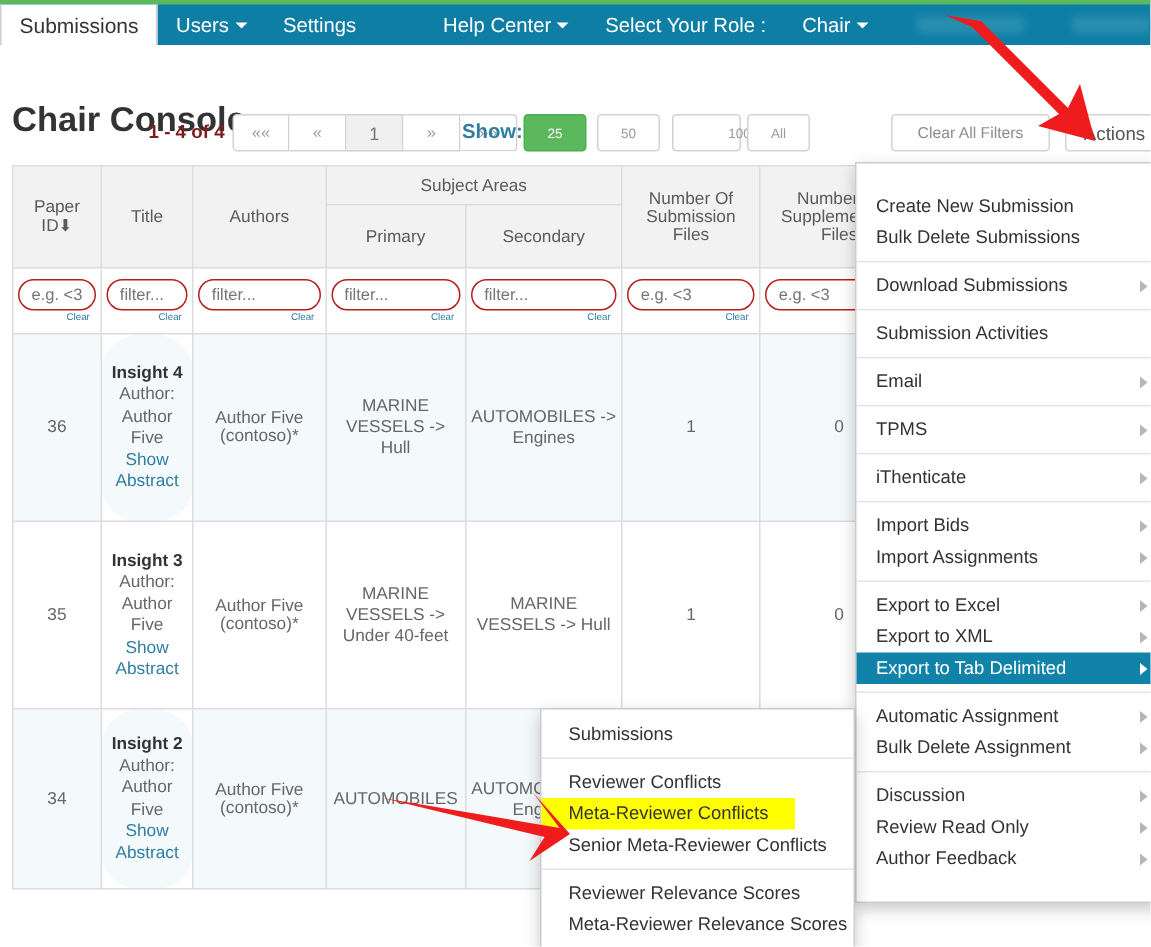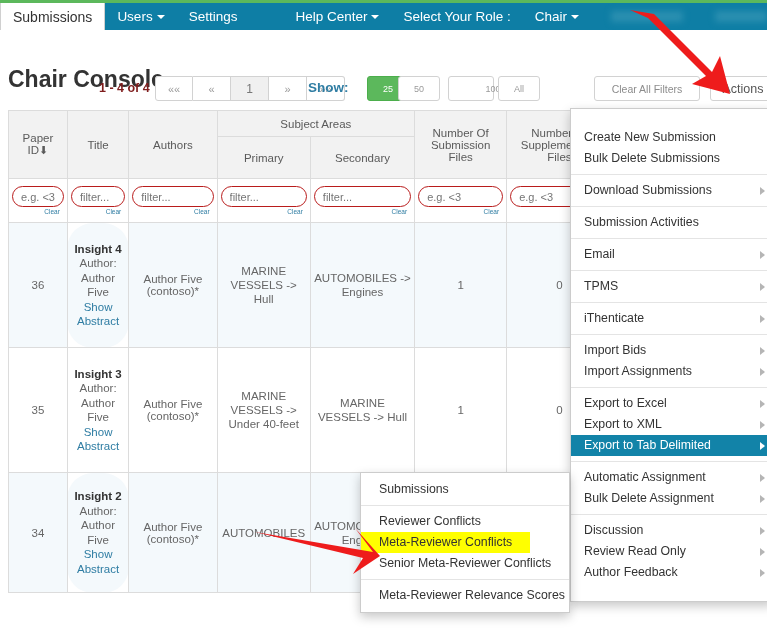--- a/index.html
+++ b/index.html
@@ -83,21 +83,21 @@
     position: absolute; top: 0;
     width: 42px; height: 25px;
     border: 1px solid #d2d2d2; border-radius: 3px;
     background: #ffffff; color: #9a9a9a;
     font-size: 9px;
     display: flex; align-items: center; justify-content: center;
   }
   .size-btn.active {
     background: #5cb85c; border-color: #4cae4c; color: #ffffff;
   }
-  .sz0 { left: 367px; } .sz1 { left: 398px; } .sz2 { left: 448px; padding-left: 44px; } .sz3 { left: 498px; }
+  .sz0 { left: 349px; } .sz1 { left: 398px; } .sz2 { left: 448px; padding-left: 44px; } .sz3 { left: 498px; }
   .wide-btn {
     position: absolute; top: 0; height: 25px;
     border: 1px solid #d2d2d2; border-radius: 3px;
     background: #ffffff; color: #8c8c8c;
     font-size: 10.5px;
     display: flex; align-items: center; justify-content: center; margin-left: 36px;
   }
   .btn-clear-filters { left: 558px; width: 106px; }
   .btn-actions { left: 674px; width: 78px; font-size: 12.5px; color: #555555; }
   .btn-actions .caret { border-top-color: #555555; }
@@ -441,20 +441,21 @@
 
   <div class="submenu">
     <div class="menu-item">Submissions</div>
     <div class="menu-sep"></div>
     <div class="menu-item">Reviewer Conflicts</div>
     <div class="submenu-row">
       <span class="menu-item marked">Meta-Reviewer Conflicts</span>
     </div>
     <div class="menu-item">Senior Meta-Reviewer Conflicts</div>
     <div class="menu-sep"></div>
+    <div class="menu-item">Reviewer Relevance Scores</div>
     <div class="menu-item">Meta-Reviewer Relevance Scores</div>
   </div>
 
   <svg class="arrow-svg" style="left:620px; top:10px;" width="130" height="90" viewBox="0 0 130 90">
     <polygon points="10,0 34,4 92,62 100,46 110,84 72,74 86,66 28,8" fill="#ee1c1c"></polygon>
   </svg>
 
   <svg class="arrow-svg" style="left:255px; top:528px;" width="125" height="48" viewBox="0 0 125 48">
     <polygon points="0,4 118,24 100,0 125,28 98,46 108,30" fill="#ee1c1c"></polygon>
   </svg>

